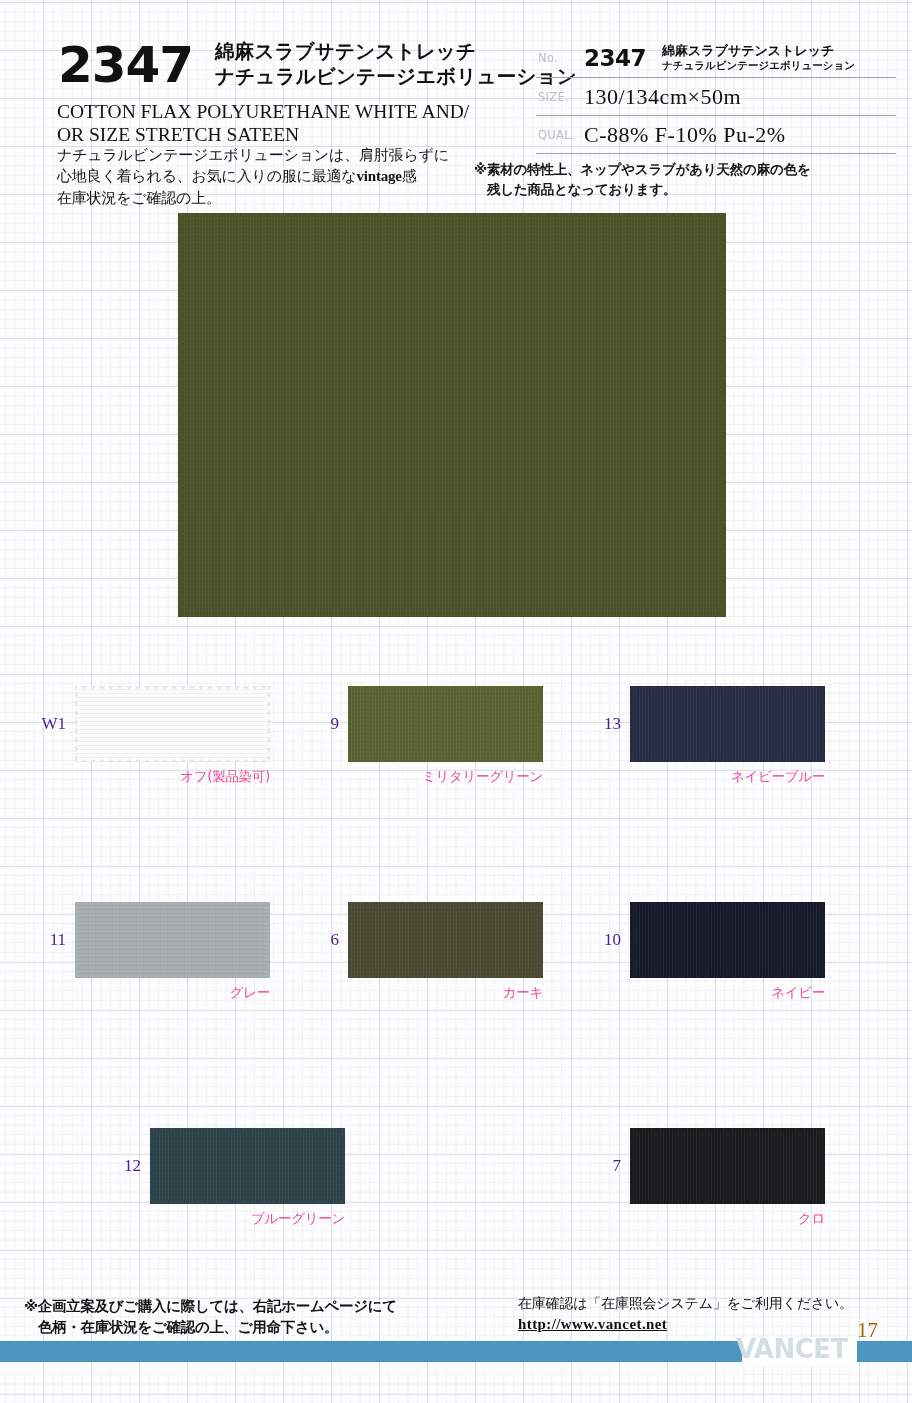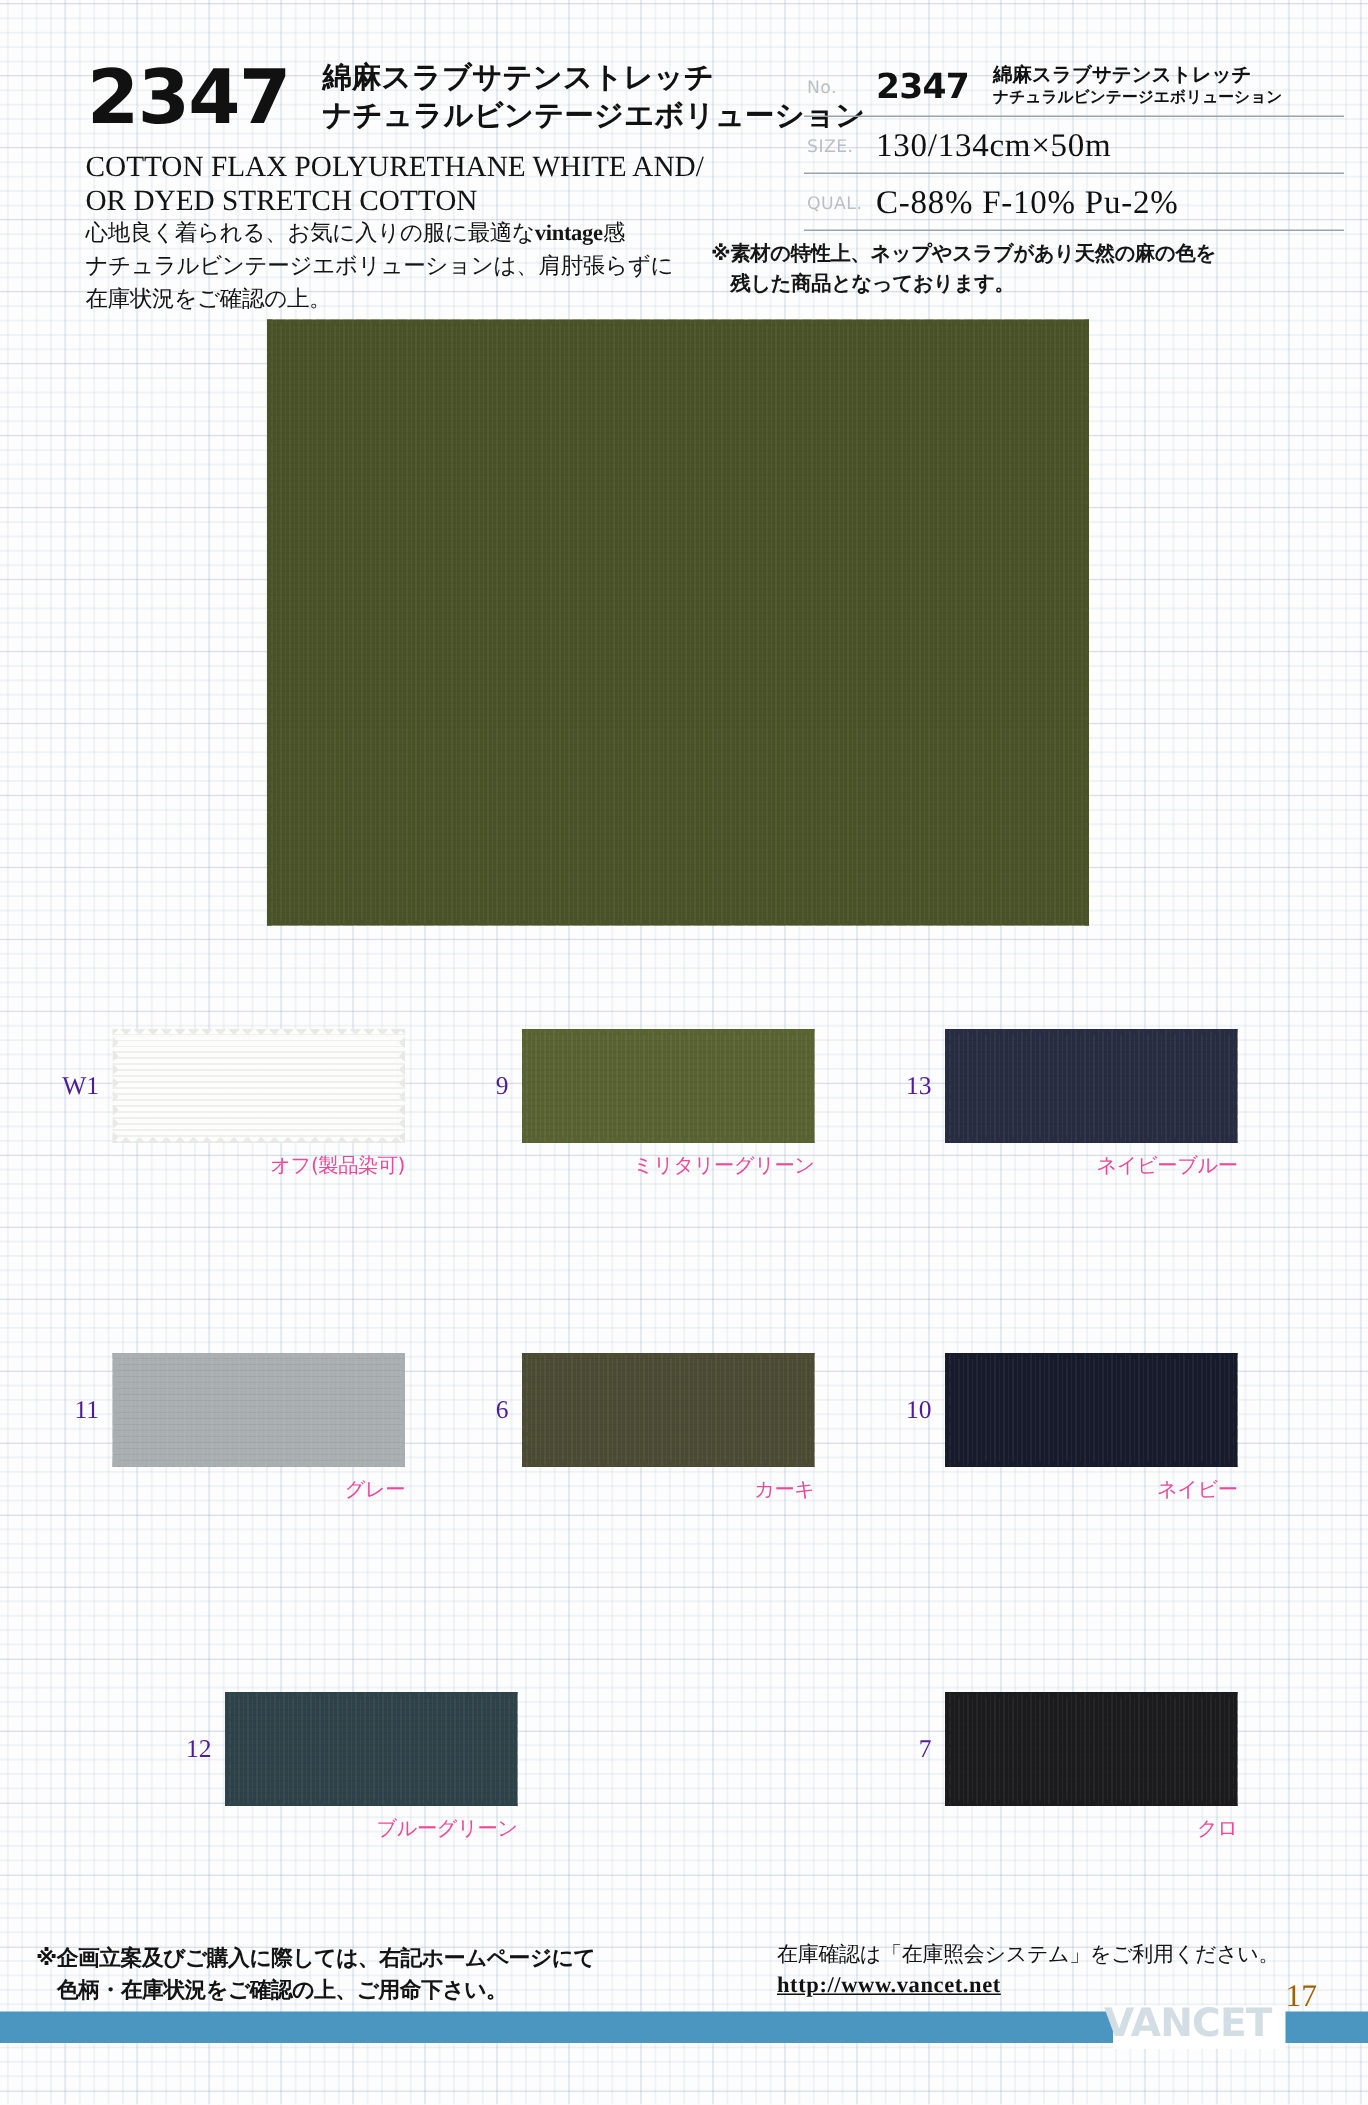--- a/index.html
+++ b/index.html
@@ -192,25 +192,25 @@
 
 <div id="sheet">
 
   <div class="hdr-code">2347</div>
 
   <div class="hdr-jp">
     <div>綿麻スラブサテンストレッチ</div>
     <div>ナチュラルビンテージエボリューション</div>
   </div>
 
-  <div class="hdr-en">COTTON FLAX POLYURETHANE WHITE AND/ OR DYED STRETCH COTTON</div>
+  <div class="hdr-en">COTTON FLAX POLYURETHANE WHITE AND/ OR SIZE STRETCH SATEEN</div>
 
   <div class="hdr-desc">
+    <div>ナチュラルビンテージエボリューションは、肩肘張らずに</div>
     <div><span>心地良く着られる、お気に入りの服に最適な</span><span class="lat">vintage</span><span>感</span></div>
-    <div>ナチュラルビンテージエボリューションは、肩肘張らずに</div>
     <div>在庫状況をご確認の上。</div>
   </div>
 
   <div id="spec">
     <div class="spec-row r1">
       <div class="spec-lbl">No.</div>
       <div class="spec-val">
         <span class="spec-no">2347</span>
         <span class="spec-no-jp">
           <span>綿麻スラブサテンストレッチ</span>

